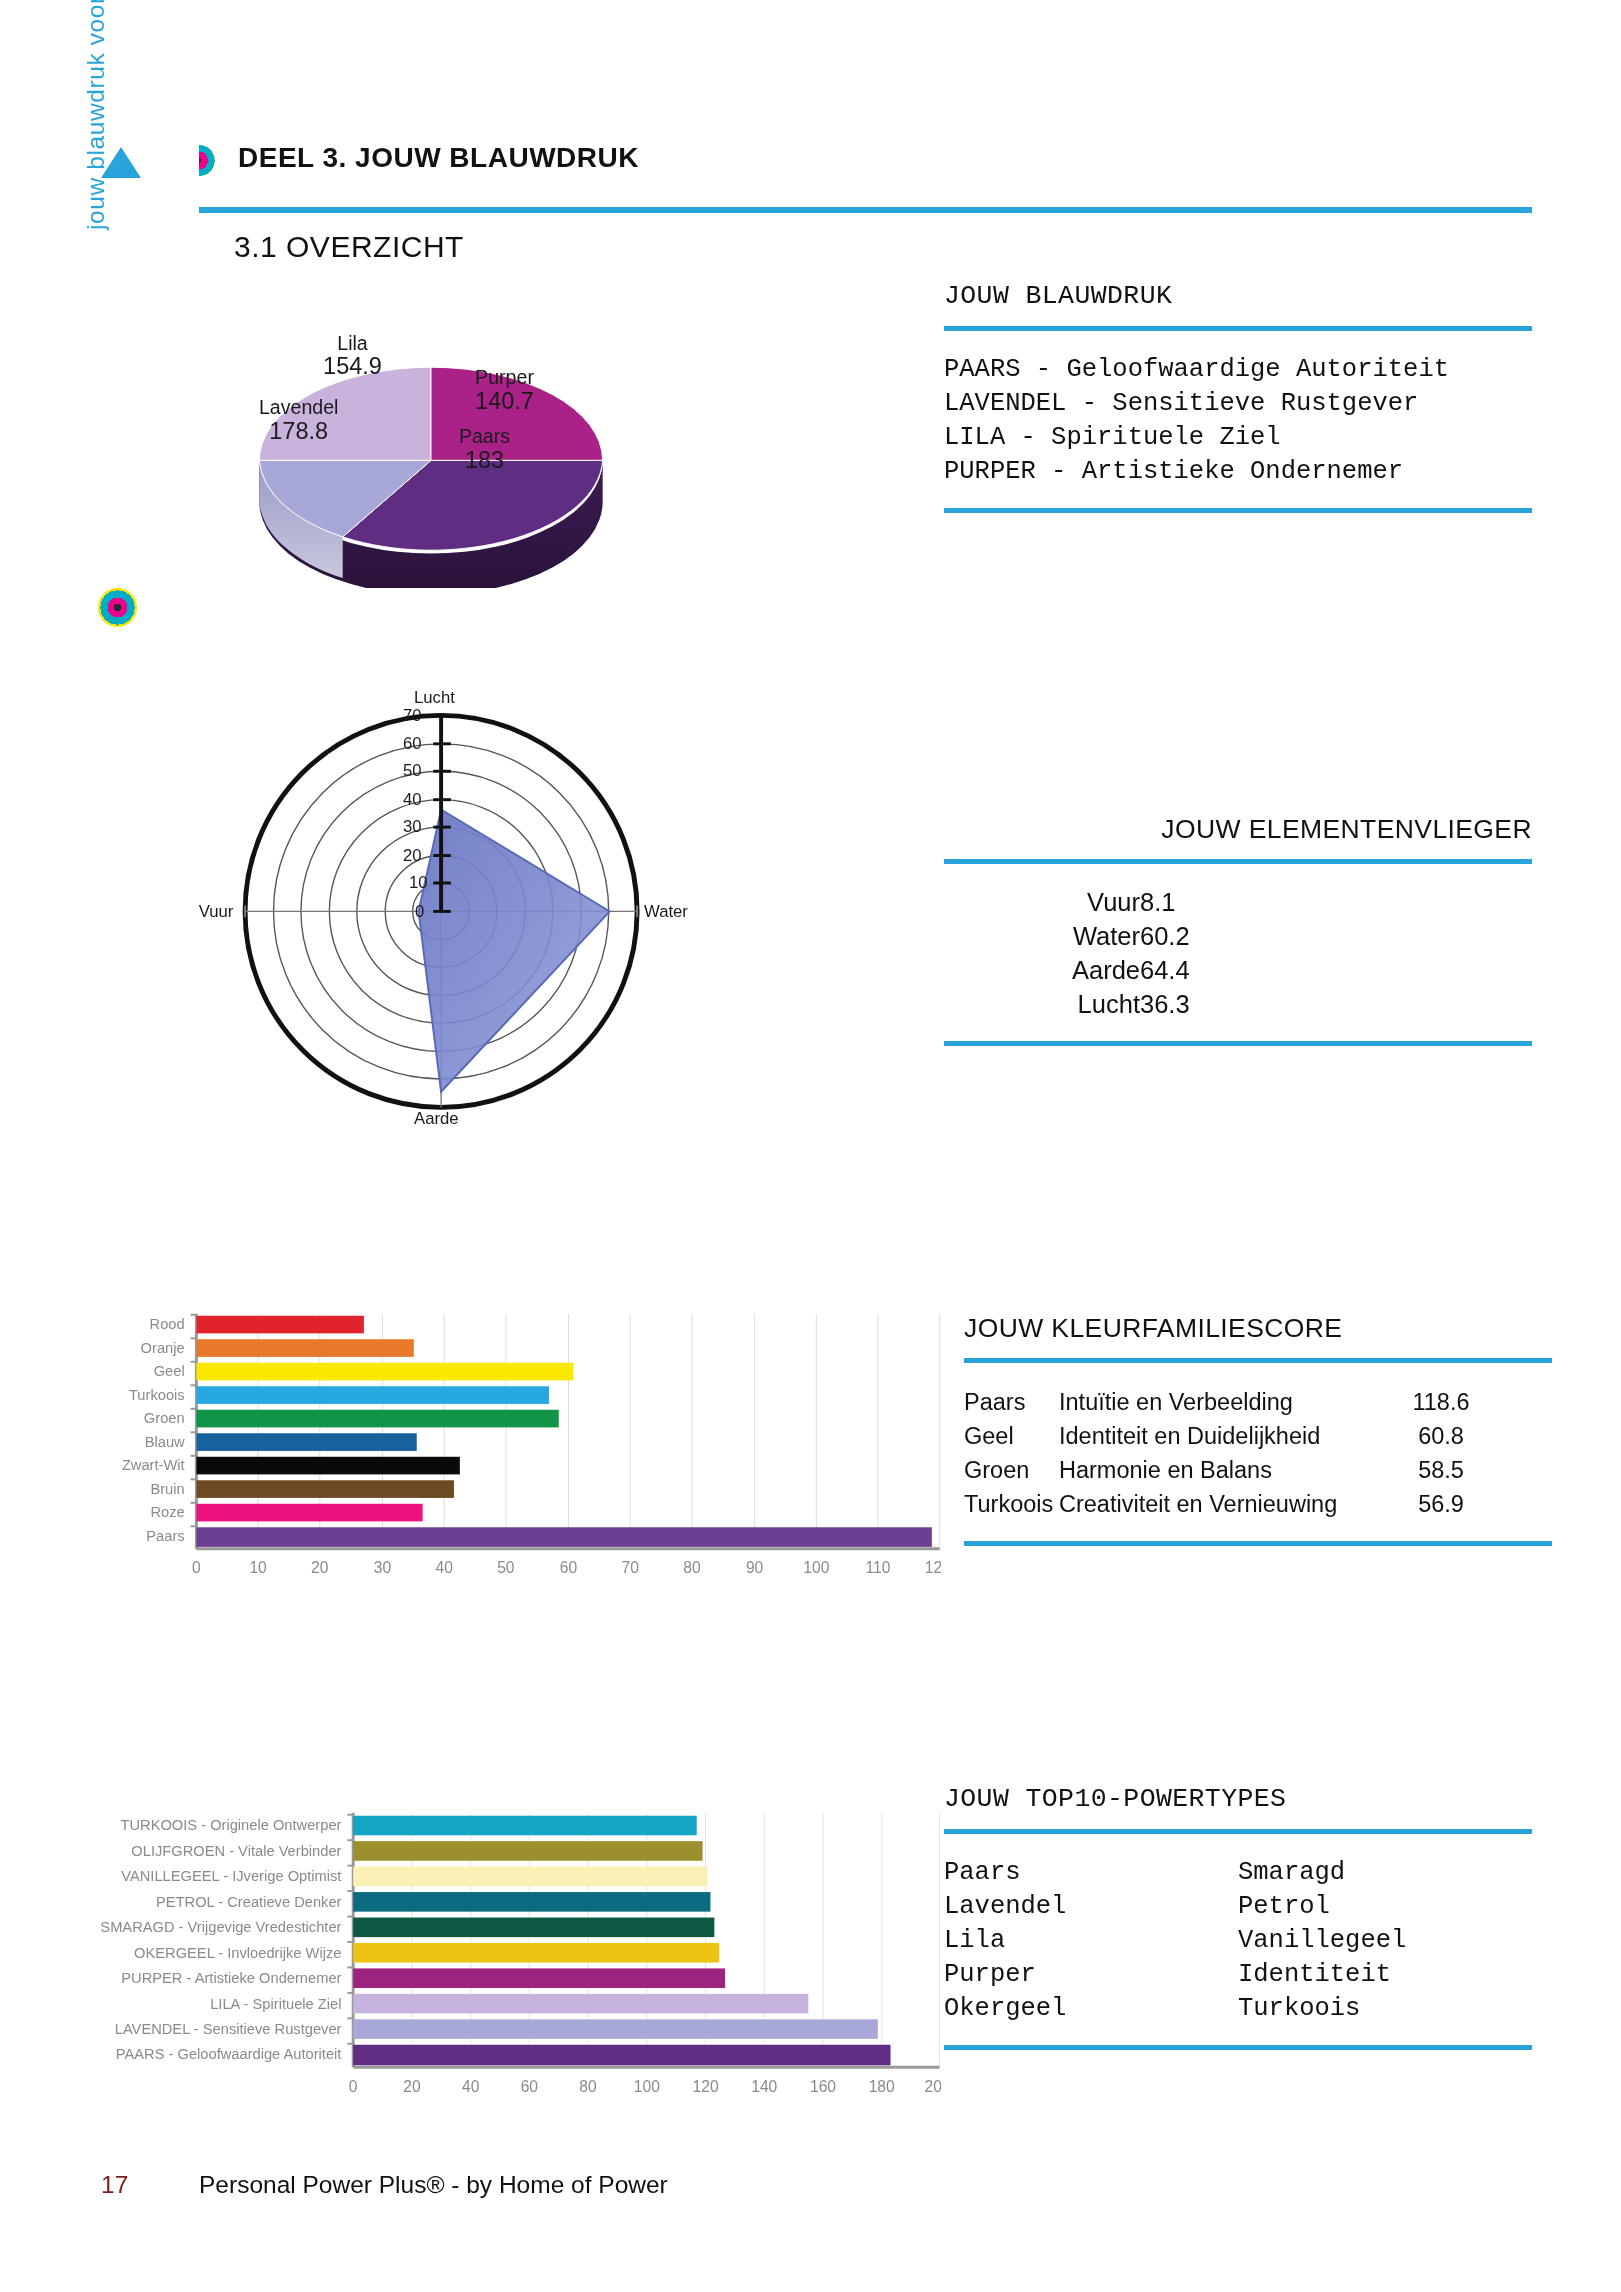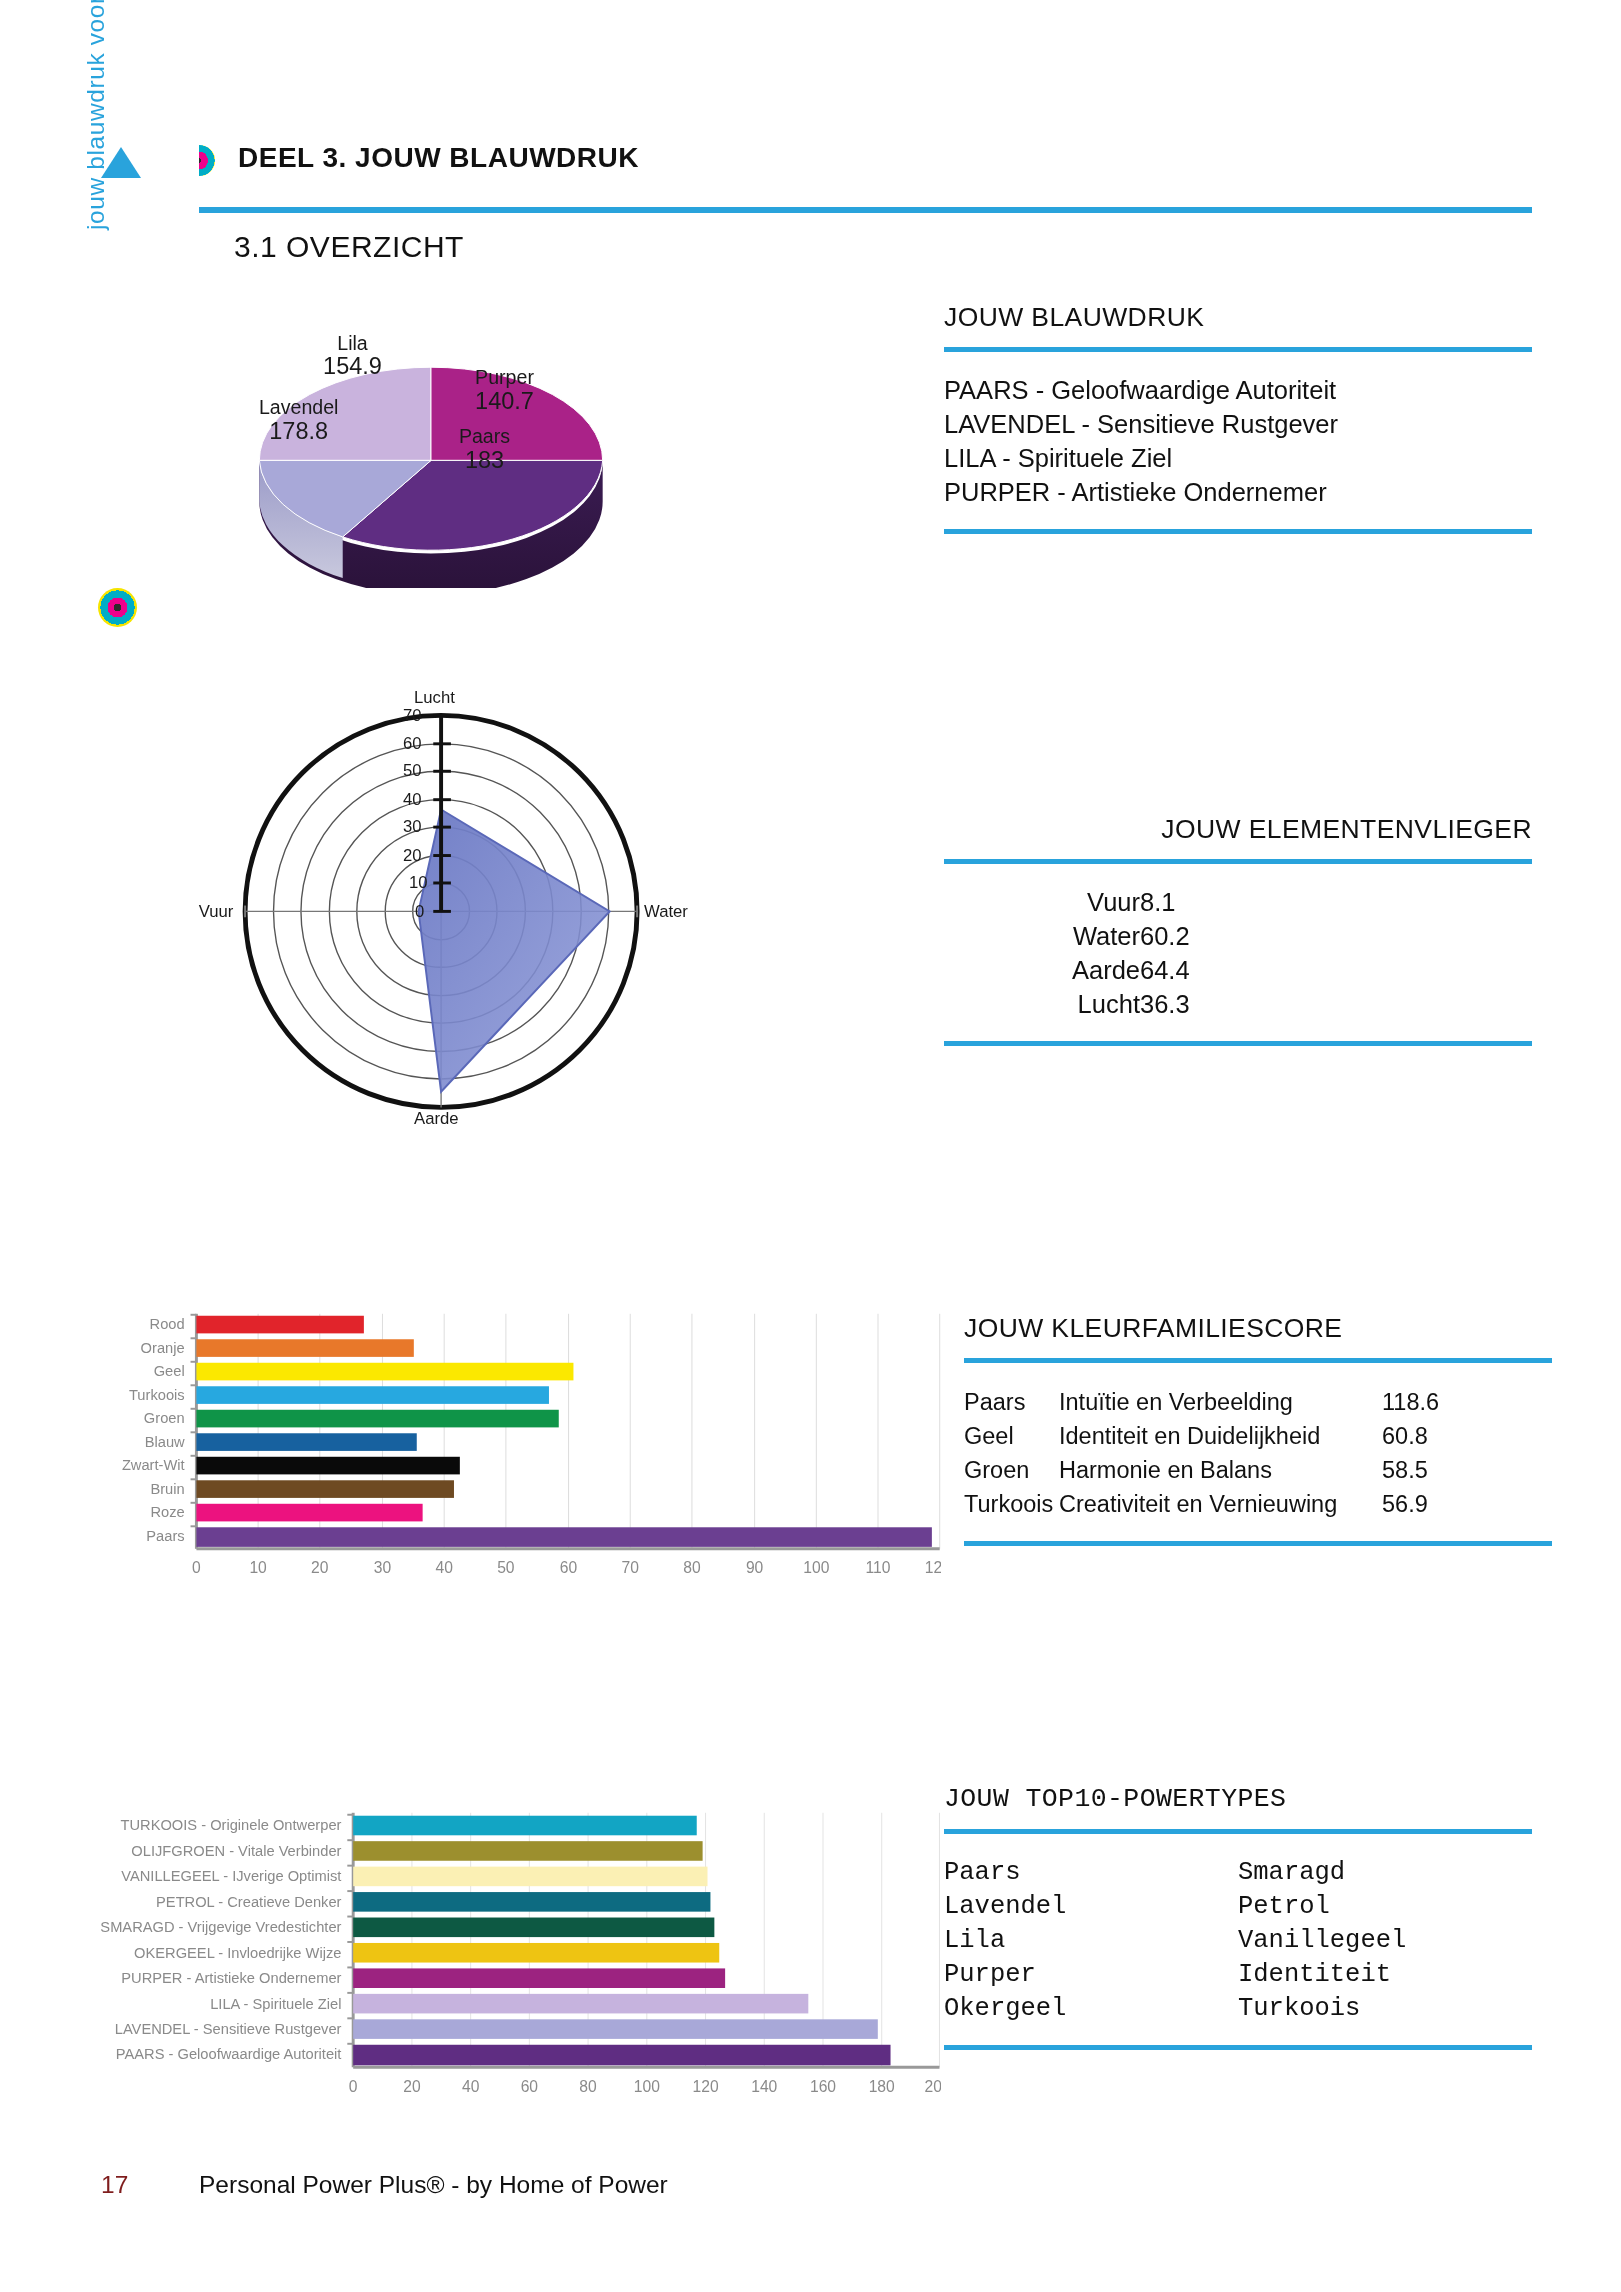--- a/index.html
+++ b/index.html
@@ -71,21 +71,21 @@
   .panel .body{padding:21.6px 0 19.6px 0;}
   .panel .line{font-size:25.5px;font-weight:300;line-height:1.33;color:#111;white-space:nowrap;}
 
   .kv{display:flex;font-size:25.5px;font-weight:300;line-height:1.33;color:#111;}
   .kv .k{width:196px;}
   .kv .v{}
 
   .kfs-row{display:flex;font-size:23.5px;font-weight:300;line-height:1.45;color:#111;}
   .kfs-row .c1{width:95px;}
   .kfs-row .c2{width:323px;}
-  .kfs-row .c3{width:118px;text-align:left;}
+  .kfs-row .c3{width:118px;text-align:center;}
 
   .two-col{display:flex;}
   .two-col .col{width:294px;}
   .two-col .col .line{font-size:25.5px;font-weight:300;line-height:1.33;}
 
   
   .pie-wrap{position:absolute;left:225px;top:323px;width:412px;height:265px;}
   .pie-label{
     position:absolute;color:#1a1a1a;font-size:19.6px;font-weight:300;text-align:center;
     line-height:1.1;white-space:nowrap;
@@ -157,21 +157,21 @@
     <div class="pie-label" style="left:191px;top:103px;width:137px;">
       <span>Paars</span>
       <span class="val">183</span>
     </div>
     <div class="pie-label" style="left:-9.8px;top:74px;width:167px;">
       <span>Lavendel</span>
       <span class="val">178.8</span>
     </div>
   </div>
 
-  <div class="panel" style="top:302px;">
+  <div class="panel" style="top:281px;font-family:Liberation Mono, monospace;">
     <h2>JOUW BLAUWDRUK</h2>
     <div class="rule"></div>
     <div class="body">
       <div class="line">PAARS - Geloofwaardige Autoriteit</div>
       <div class="line">LAVENDEL - Sensitieve Rustgever</div>
       <div class="line">LILA - Spirituele Ziel</div>
       <div class="line">PURPER - Artistieke Ondernemer</div>
     </div>
     <div class="rule bottom"></div>
   </div>

